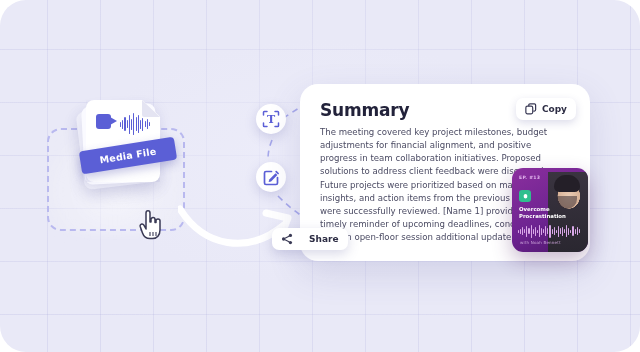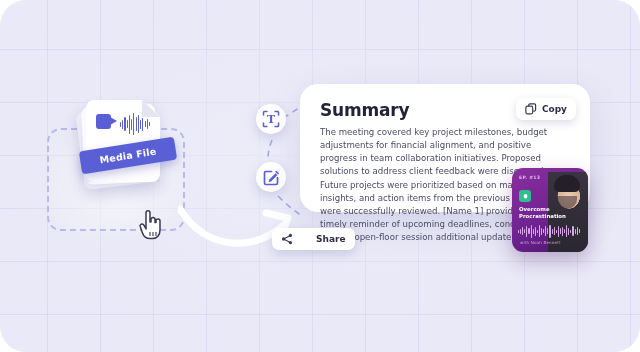--- a/index.html
+++ b/index.html
@@ -107,21 +107,21 @@
   .circ{
     position:absolute;width:30px;height:30px;border-radius:50%;
     background:#fff;box-shadow:0 4px 12px rgba(90,90,170,.22);
     display:flex;align-items:center;justify-content:center;
   }
   .circ.ocr{left:256px;top:104px;}
   .circ.edit{left:256px;top:162px;}
 
   
   .summary-card{
-    position:absolute;left:300px;top:84px;width:290px;height:128px;
+    position:absolute;left:300px;top:84px;width:290px;height:177px;
     background:#fff;border-radius:18px;
     box-shadow:0 12px 34px rgba(80,80,150,.16);
   }
   .sum-title{
     position:absolute;left:20px;top:16px;
     font-size:17px;font-weight:bold;color:#22223a;letter-spacing:-.2px;
   }
   .sum-body{
     position:absolute;left:20px;top:42px;width:240px;
     font-size:8.6px;line-height:13.15px;color:#4b4b63;
@@ -132,21 +132,21 @@
     box-shadow:0 3px 9px rgba(80,80,150,.20);
     display:flex;align-items:center;gap:5px;padding:0 9px;
   }
   .copy-btn span{font-size:9px;font-weight:bold;color:#2d2d44;text-align:right;}
 
   
   .share-pill{
     position:absolute;left:272px;top:228px;height:22px;
     background:#fff;border-radius:7px;
     box-shadow:0 4px 12px rgba(80,80,150,.22);
-    display:flex;align-items:center;gap:23px;padding:0 9px;
+    display:flex;align-items:center;gap:16px;padding:0 9px;
     z-index:6;
   }
   .share-pill span{font-size:9px;font-weight:bold;color:#2d2d44;}
 
   
   .pod{
     position:absolute;left:512px;top:168px;width:76px;height:84px;
     border-radius:11px;overflow:hidden;
     background:linear-gradient(150deg,#8b2f9e 0%,#6d2391 55%,#4a1566 100%);
     box-shadow:0 8px 20px rgba(70,20,90,.30);

